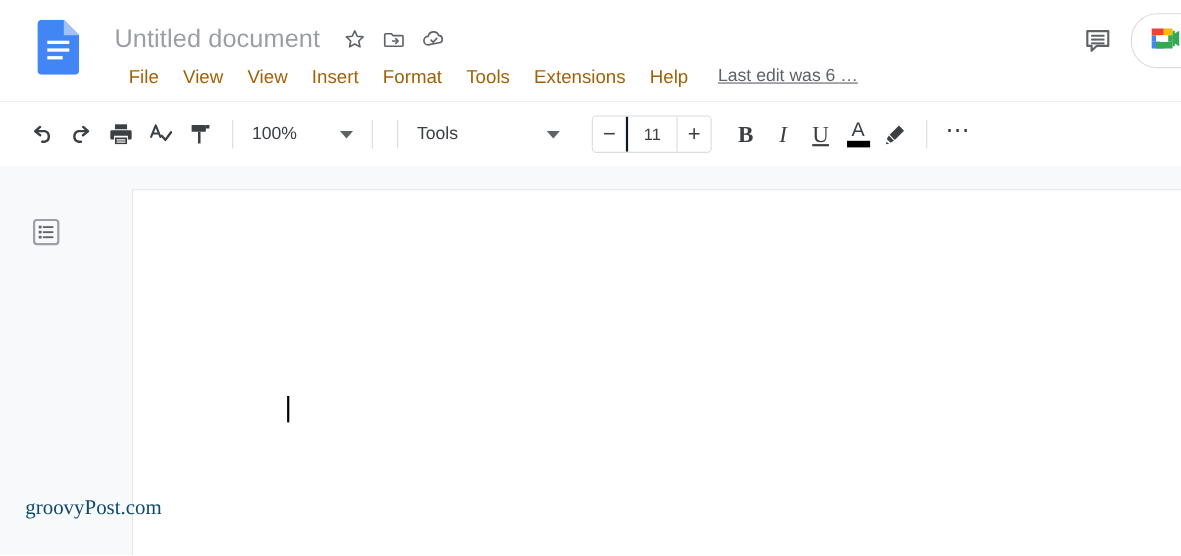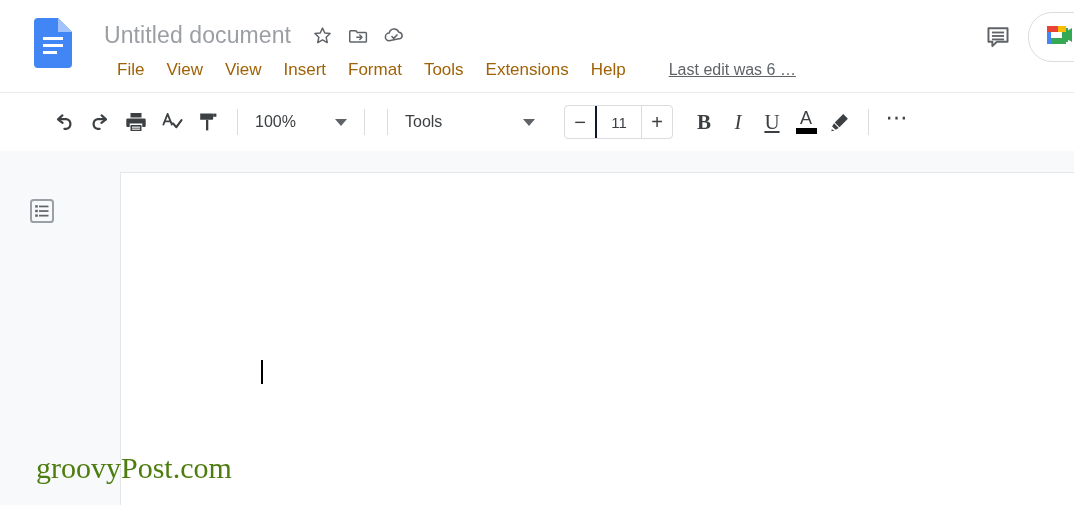--- a/index.html
+++ b/index.html
@@ -83,21 +83,21 @@
     padding: 1px 11px;
     border-radius: 4px;
     cursor: pointer;
     white-space: nowrap;
     line-height: 26px;
   }
   .last-edit {
     font-size: 16px;
     color: #5f6368;
     text-decoration: underline;
-    margin-left: 32px;
+    margin-left: 16px;
     cursor: pointer;
     white-space: nowrap;
     line-height: 26px;
   }
 
   .header-right {
     position: absolute;
     right: 8px;
     top: 12px;
     display: flex;
@@ -135,21 +135,21 @@
 
   
   .toolbar {
     position: absolute;
     left: 0; top: 93px;
     width: 1074px;
     height: 58px;
     background: #ffffff;
     display: flex;
     align-items: center;
-    padding-left: 46px;
+    padding-left: 20px;
     box-sizing: border-box;
   }
   .tb-btn {
     width: 36px; height: 36px;
     display: flex; align-items: center; justify-content: center;
     border-radius: 4px;
     cursor: pointer;
     flex: none;
   }
   .tb-btn svg { display:block; }
@@ -311,25 +311,25 @@
   .caret-bar {
     position: absolute;
     left: 140px;
     top: 187px;
     width: 2px;
     height: 24px;
     background: #000000;
   }
   .watermark {
     position: absolute;
-    left: 36px;
+    left: 23px;
     top: 300px;
     font-family: "Liberation Serif", serif;
-    font-size: 30px;
-    color: #4d7c0f;
+    font-size: 19px;
+    color: #0c4a6e;
     white-space: nowrap;
   }
 </style>
 </head>
 <body>
 
 <div class="app">
 
   <div class="header">
 

